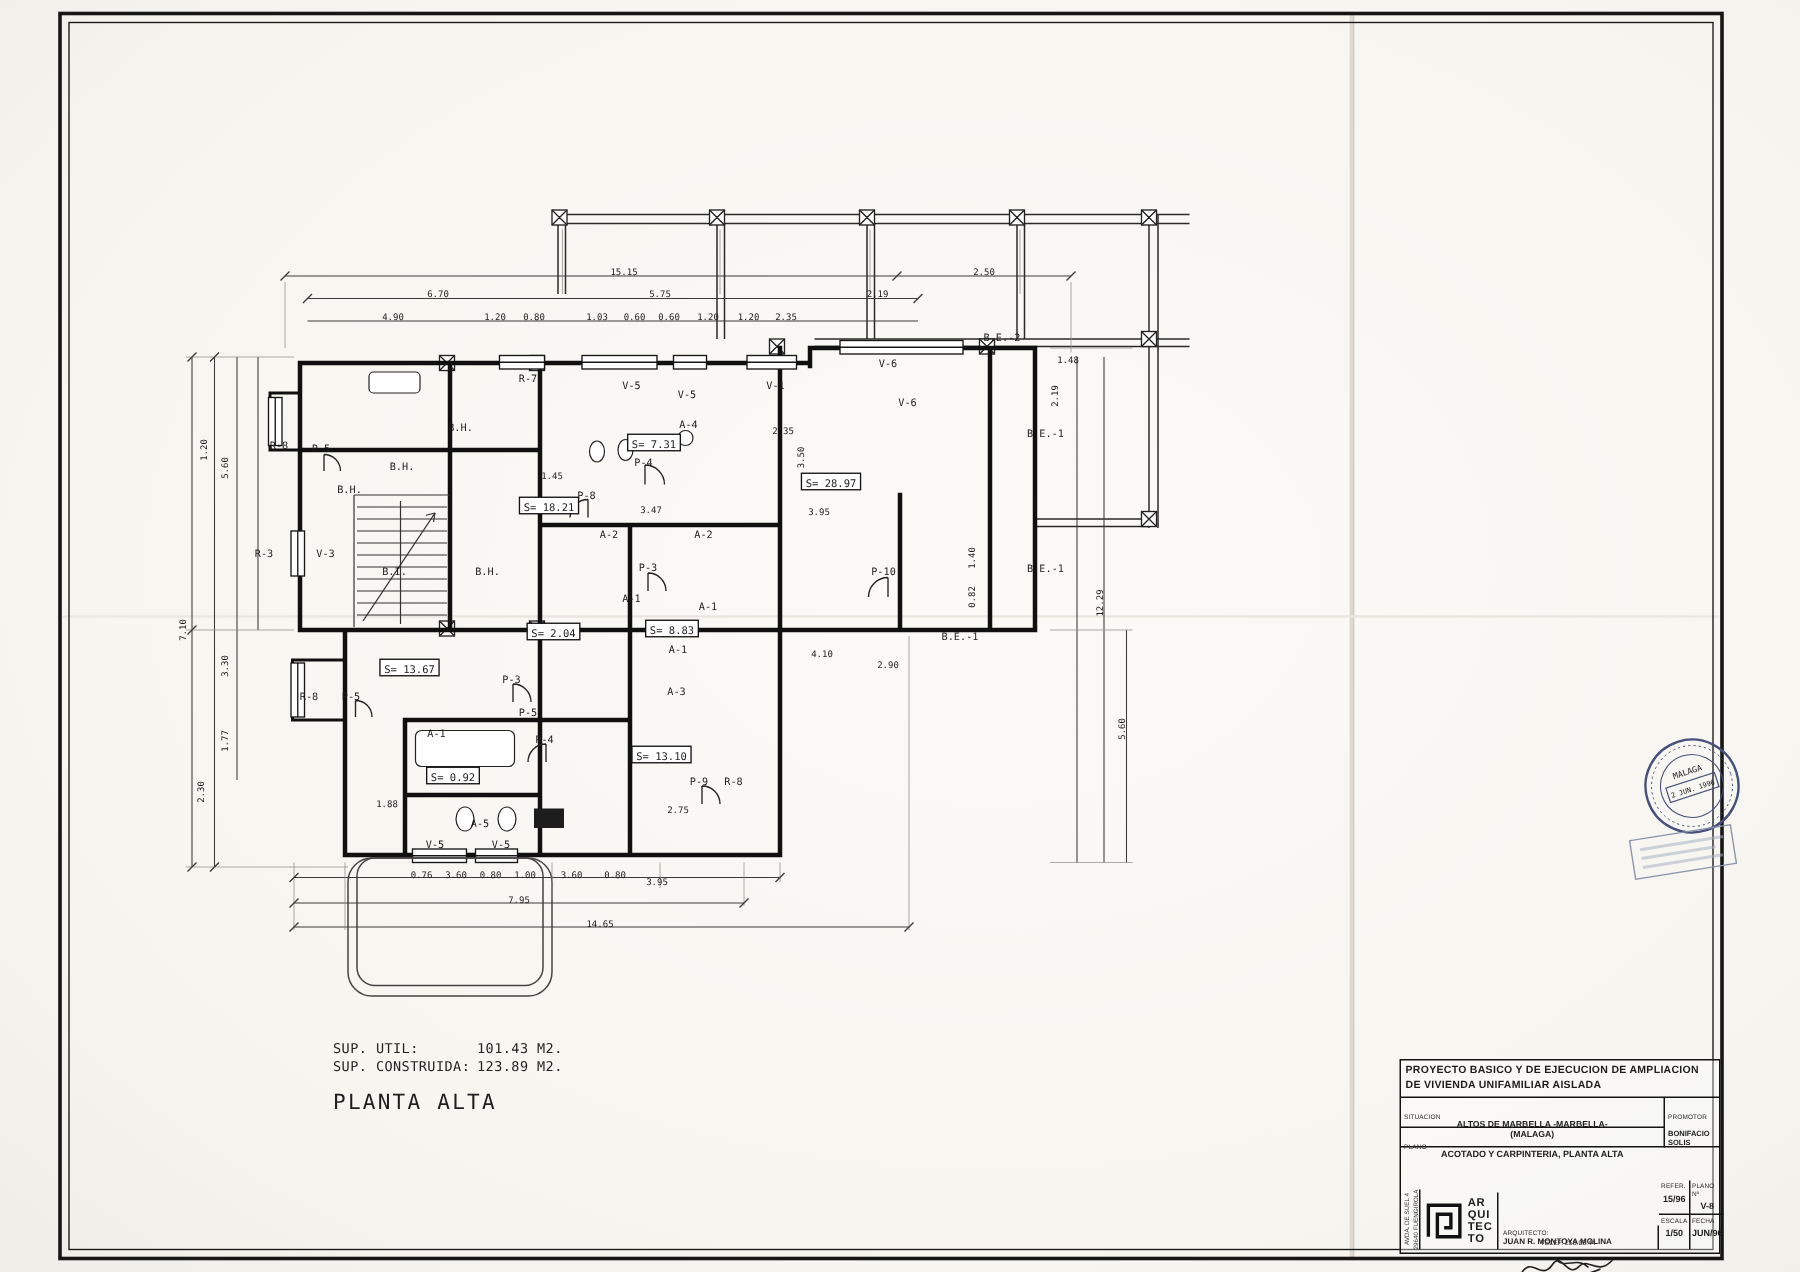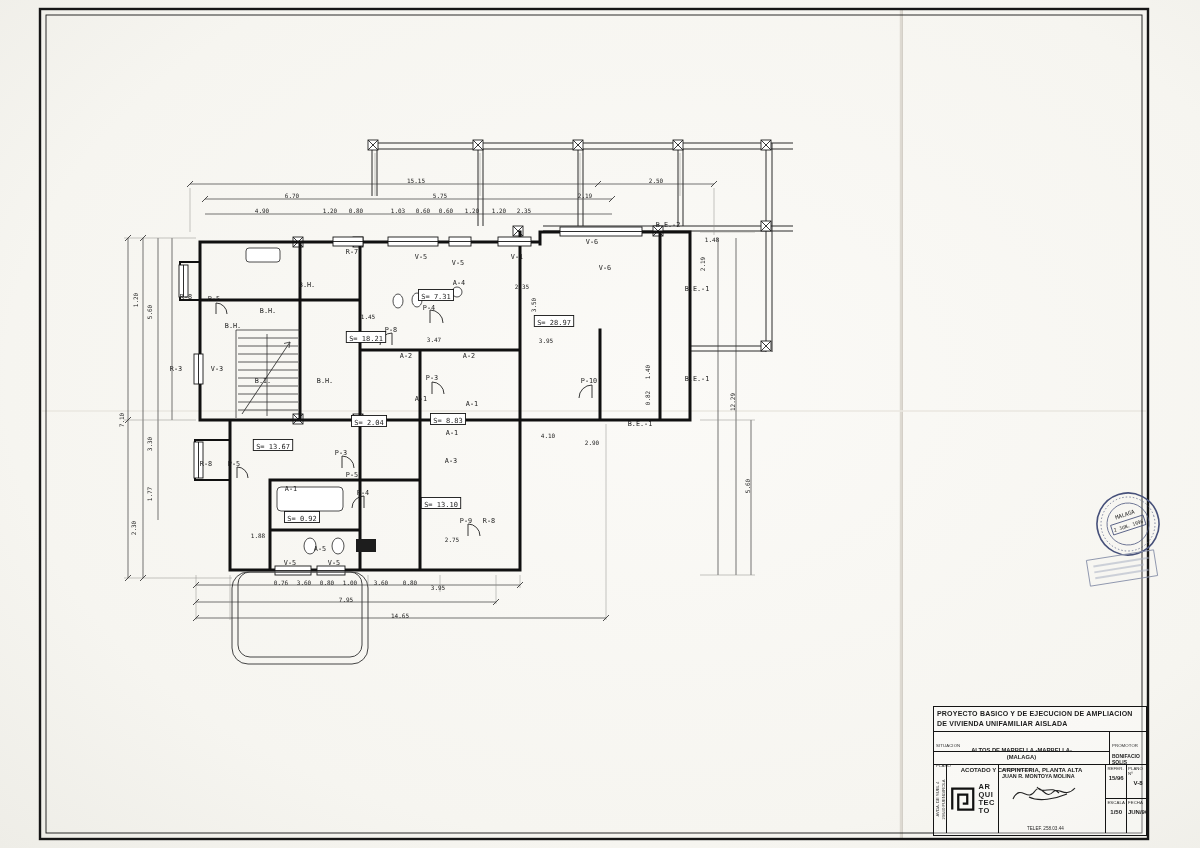--- a/index.html
+++ b/index.html
@@ -19,21 +19,21 @@
   .tblock{left:933px;top:706px;width:214px;height:130px;border:1.8px solid #141414;background:rgba(255,255,255,.35);}
   .tblock,.tblock *{box-sizing:border-box;font-family:"Liberation Sans",sans-serif;}
   .tb-project{position:absolute;left:0;top:0;width:100%;height:25px;border-bottom:1px solid #141414;
               font-size:7px;font-weight:bold;line-height:1.45;padding:2px 3px;white-space:pre-line;letter-spacing:.2px;}
   .tb-situ{position:absolute;left:0;top:25px;width:176px;height:20px;border-bottom:1px solid #141414;border-right:1px solid #141414;padding:1px 2px;}
   .tb-situ-val{font-size:5.8px;font-weight:bold;text-align:center;line-height:1.25;white-space:pre-line;margin-top:-4px;}
   .tb-promotor{position:absolute;left:176px;top:25px;width:36.4px;height:33px;border-bottom:1px solid #141414;padding:1px 2px;}
   .tb-prom-val{font-size:5px;font-weight:bold;margin-top:2px;line-height:1.2;}
   .tb-plano{position:absolute;left:0;top:45px;width:176px;height:13px;border-bottom:1px solid #141414;border-right:1px solid #141414;padding:1px 2px;}
   .tb-plano-val{font-size:6px;font-weight:bold;text-align:center;margin-top:-4px;}
-  .tb-bottom{position:absolute;left:0;top:58px;width:210.4px;height:68.4px;display:flex;}
+  .tb-bottom{position:absolute;left:0;top:58px;width:210.4px;height:68.4px;display:flex;align-items:flex-end;}
   .tb-address{width:13px;border-right:1px solid #141414;display:flex;justify-content:center;overflow:hidden;}
   .vert{writing-mode:vertical-rl;transform:rotate(180deg);font-size:4.2px;text-align:center;white-space:nowrap;color:#333;margin:0 .5px;}
   .tb-logo{width:52px;border-right:1px solid #141414;display:flex;align-items:center;gap:3px;padding:3px;}
   .logo-letters{font-size:7.5px;font-weight:bold;line-height:8px;letter-spacing:.5px;}
   .tb-arch{flex:1;border-right:1px solid #141414;position:relative;padding:2px 3px;}
   .tb-arch-name{font-size:5.4px;font-weight:bold;margin-top:1px;}
   .tb-sig{position:absolute;left:8px;top:14px;}
   .tb-tel{position:absolute;left:28px;bottom:2px;font-size:4.6px;color:#2a2a2a;}
   .tb-info{width:38px;display:grid;grid-template-columns:1fr 1fr;grid-template-rows:1fr 1fr;}
   .tb-cell{padding:1px;border-bottom:1px solid #141414;border-right:1px solid #141414;}
@@ -298,20 +298,31 @@
         <text x="327" y="585" text-anchor="middle" font-size="6" fill="#2e2e2e">0.80</text>
         <text x="350" y="585" text-anchor="middle" font-size="6" fill="#2e2e2e">1.00</text>
         <text x="381" y="585" text-anchor="middle" font-size="6" fill="#2e2e2e">3.60</text>
         <text x="410" y="585" text-anchor="middle" font-size="6" fill="#2e2e2e">0.80</text>
         <text x="438" y="590" text-anchor="middle" font-size="6" fill="#2e2e2e">3.95</text>
         <text x="346" y="602" text-anchor="middle" font-size="6" fill="#2e2e2e">7.95</text>
         <text x="400" y="618" text-anchor="middle" font-size="6" fill="#2e2e2e">14.65</text>
       </g>
   </svg>
 
+  <div class="summary abs">
+    <div class="sum-row">
+      <span class="sum-lbl">SUP. UTIL:</span>
+      <span class="sum-val">101.43 M2.</span>
+    </div>
+    <div class="sum-row">
+      <span class="sum-lbl">SUP. CONSTRUIDA:</span>
+      <span class="sum-val">123.89 M2.</span>
+    </div>
+    <div class="sum-title">PLANTA ALTA</div>
+  </div>
 
   <div class="tblock abs">
     <div class="tb-project">PROYECTO BASICO Y DE EJECUCION DE AMPLIACION
 DE VIVIENDA UNIFAMILIAR AISLADA</div>
 
     <div class="tb-situ">
       <span class="tb-lbl">SITUACION</span>
       <div class="tb-situ-val">ALTOS DE MARBELLA -MARBELLA-
 (MALAGA)</div>
     </div>

